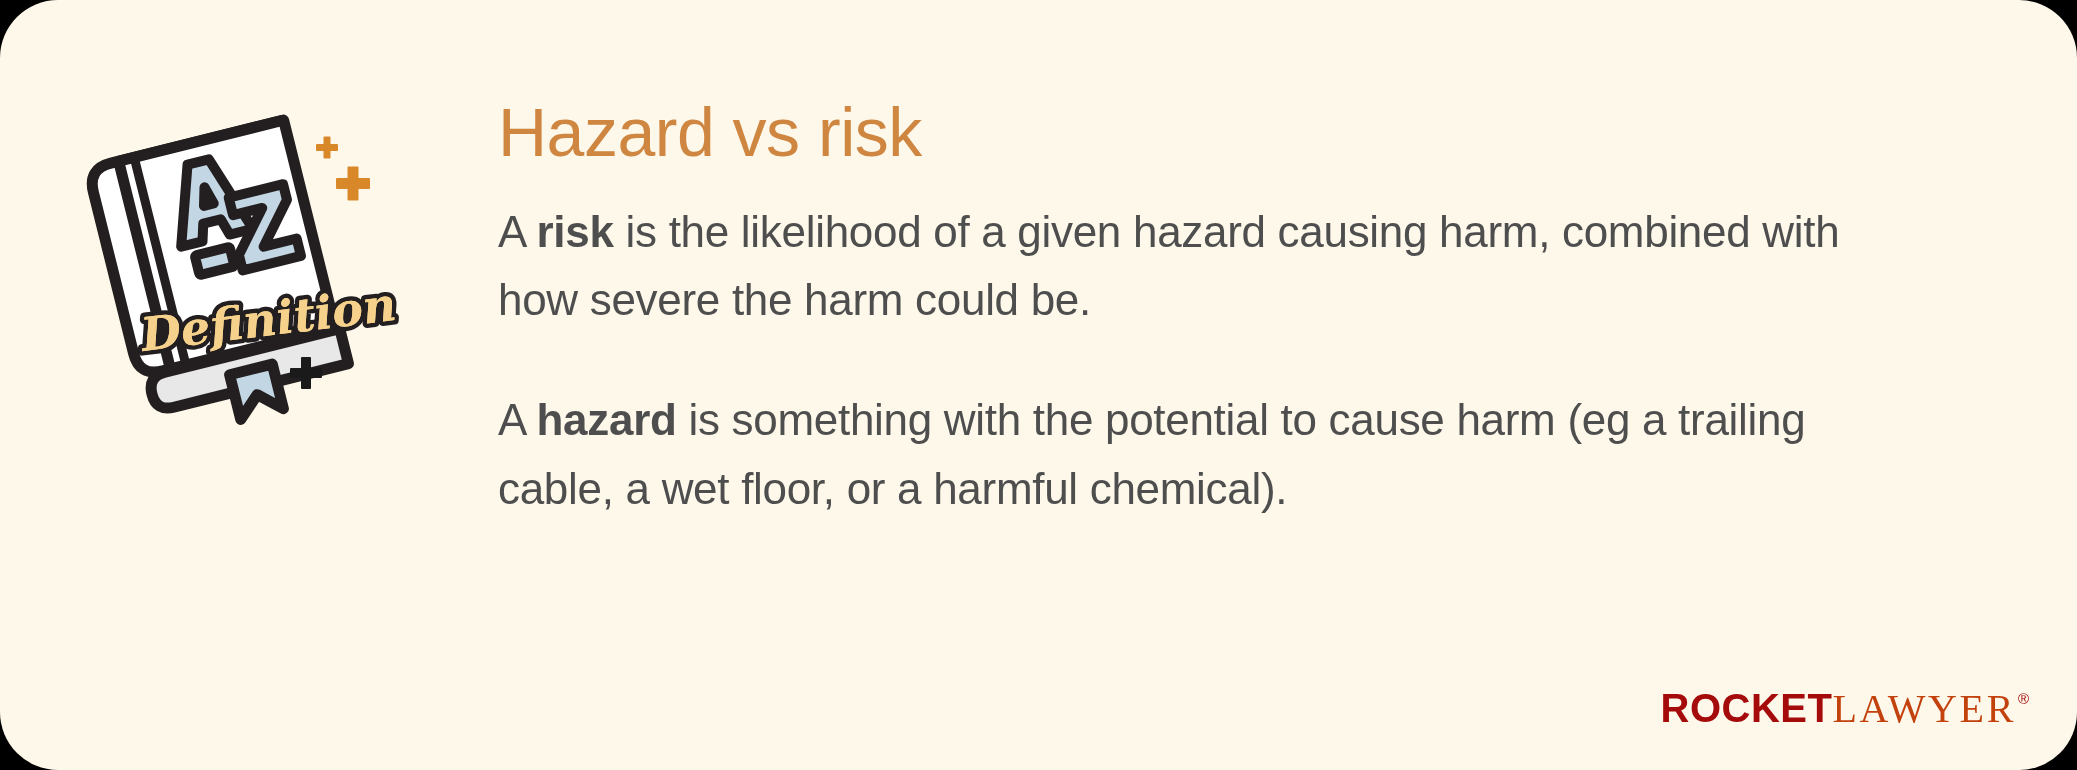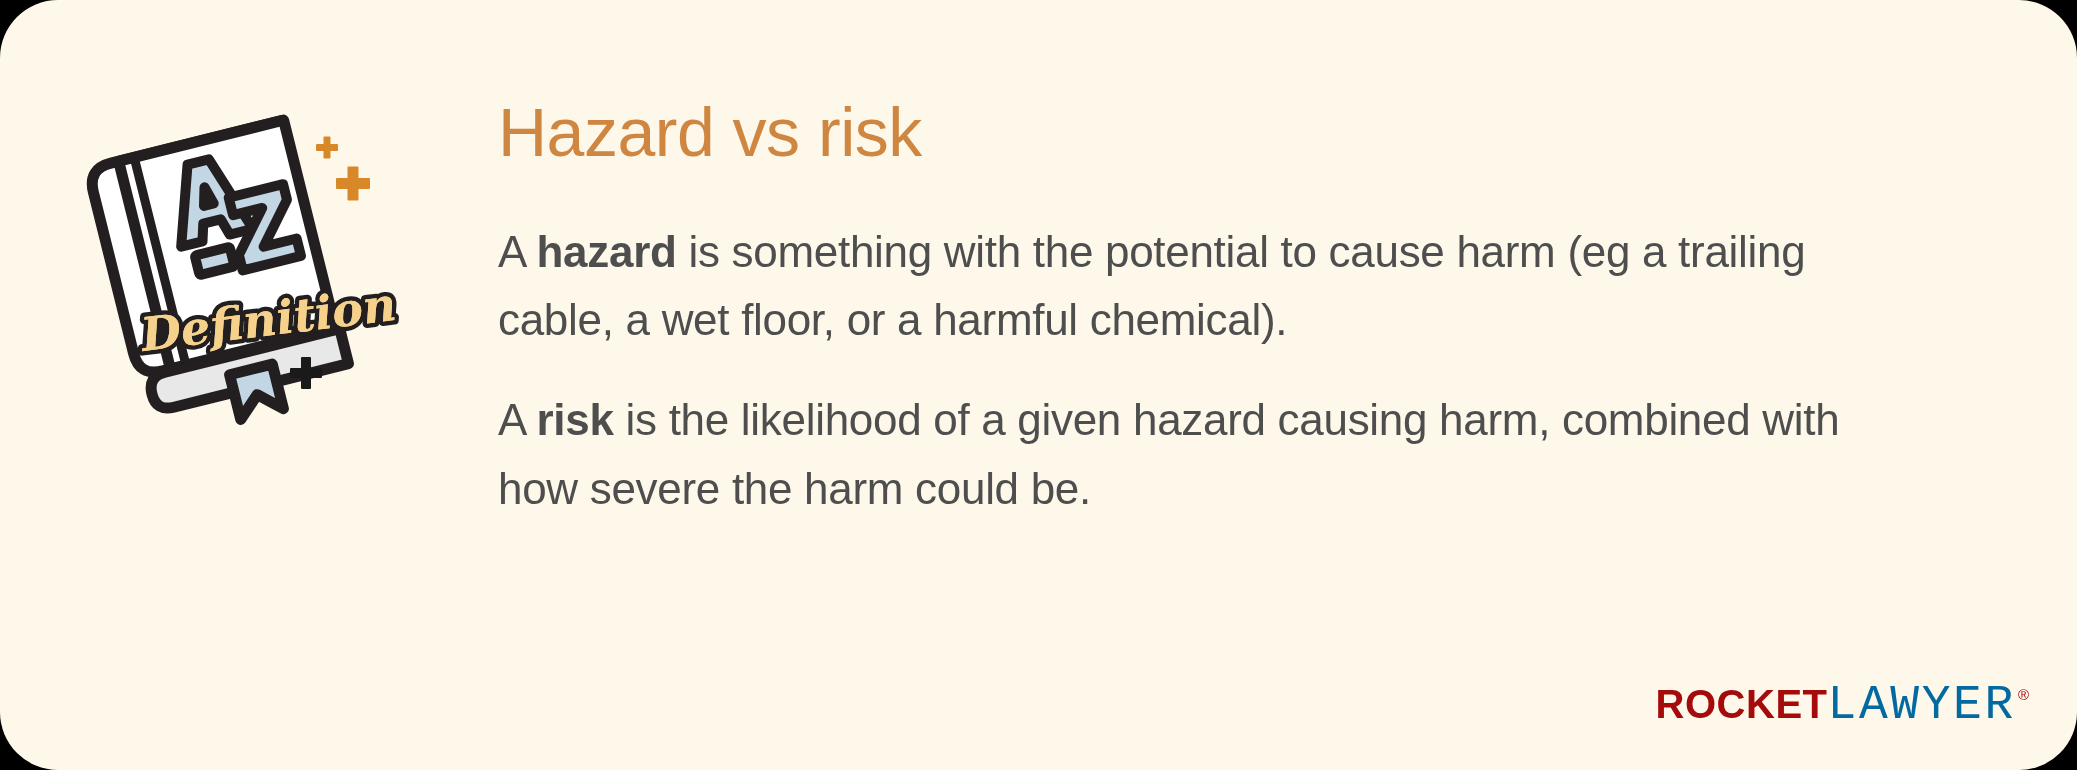--- a/index.html
+++ b/index.html
@@ -83,24 +83,24 @@
     white-space: nowrap;
   }
   .logo-rocket {
     font-family: "Liberation Sans", sans-serif;
     font-size: 40px;
     font-weight: 700;
     color: #A50B0B;
     letter-spacing: 0.5px;
   }
   .logo-lawyer {
-    font-family: Liberation Mono, monospace;
-    font-size: 48px;
+    font-family: Liberation Serif, serif;
+    font-size: 40px;
     font-weight: 400;
-    color: #0369a1;
+    color: #c2410c;
     letter-spacing: 2.6px;
   }
   .logo-reg {
     font-family: "Liberation Sans", sans-serif;
     font-size: 15px;
     font-weight: 400;
     color: #A50B0B;
     position: relative;
     top: -18px;
     margin-left: 2px;
@@ -150,23 +150,23 @@
       <g fill="#1A1A1A">
         <rect x="228" y="272" width="32" height="10" rx="1"></rect>
         <rect x="239" y="261" width="10" height="32" rx="1"></rect>
       </g>
     </svg>
   </div>
 
   <div class="content">
     <h1 class="page-title">Hazard vs risk</h1>
 
+    <p class="body-para" id="para-2"><span>A </span><b>risk</b><span> is the likelihood of a given hazard causing harm, combined with how severe the harm could be.</span></p>
+
     <p class="body-para" id="para-1"><span>A </span><b>hazard</b><span> is something with the potential to cause harm (eg a trailing cable, a wet floor, or a harmful chemical).</span></p>
-
-    <p class="body-para" id="para-2"><span>A </span><b>risk</b><span> is the likelihood of a given hazard causing harm, combined with how severe the harm could be.</span></p>
   </div>
 
   <div class="logo">
     <span class="logo-rocket">ROCKET</span>
       <span class="logo-lawyer">LAWYER</span>
       <span class="logo-reg">®</span>
   </div>
 
 </div>
 

